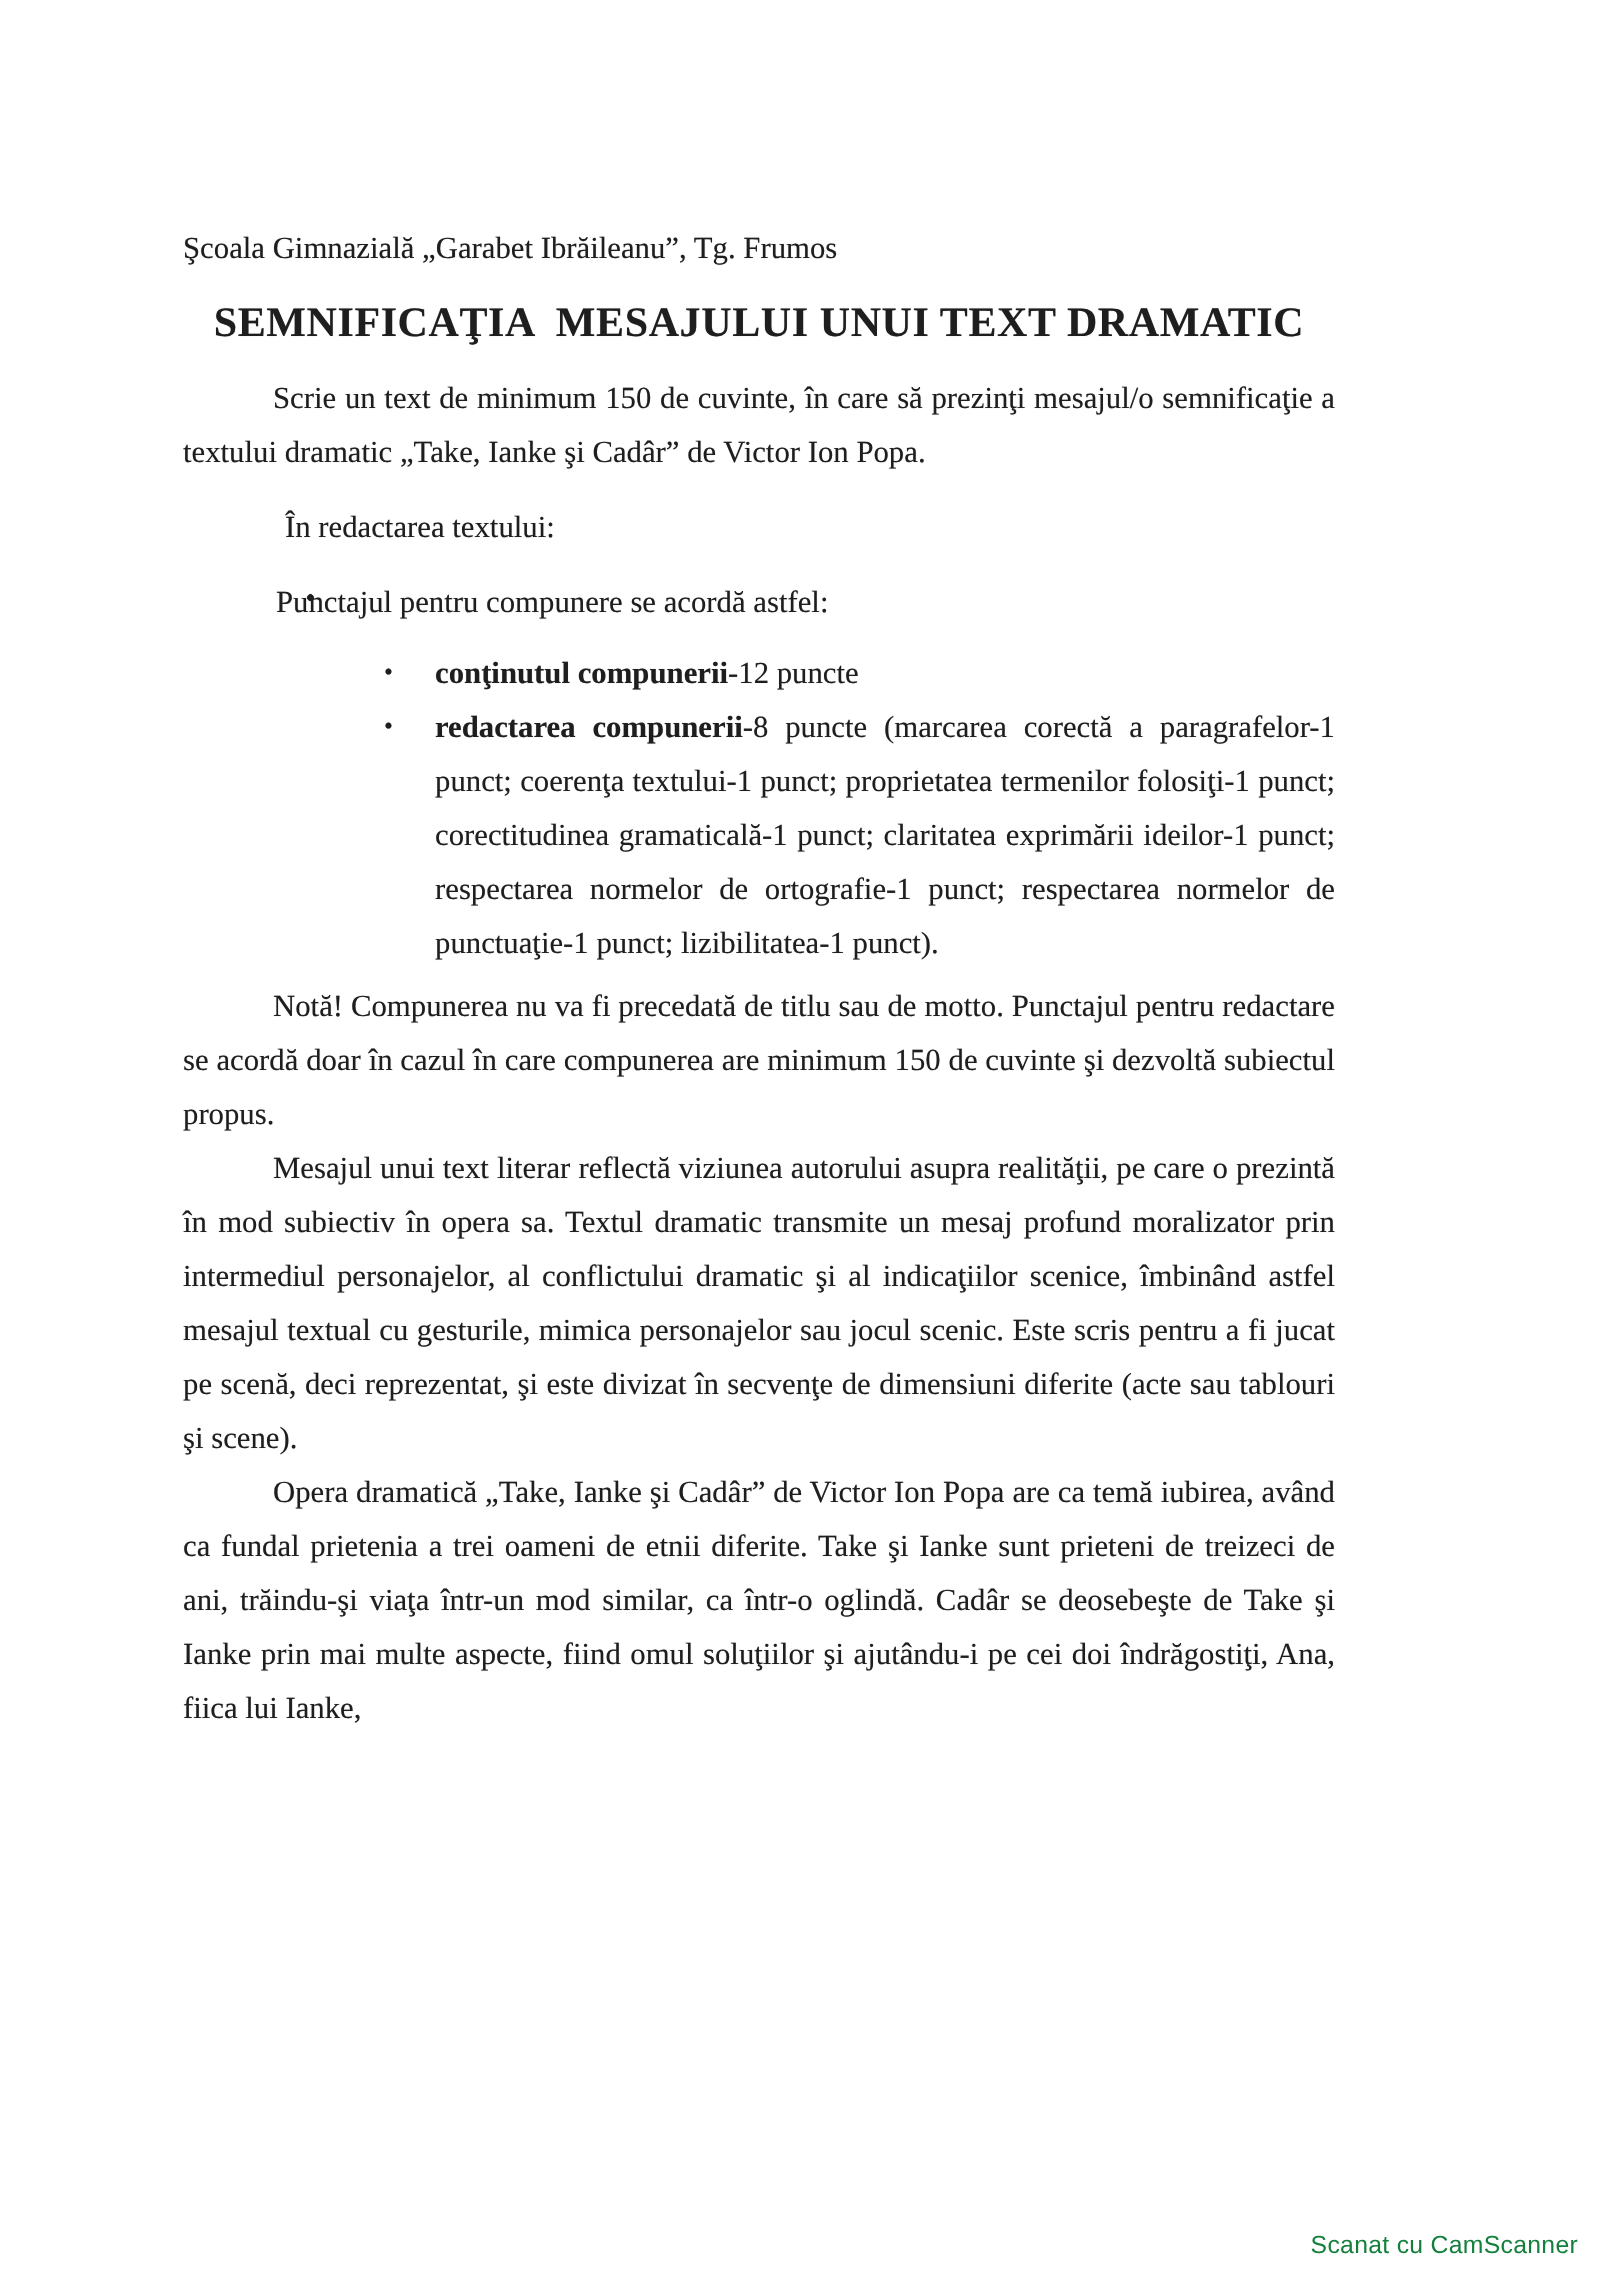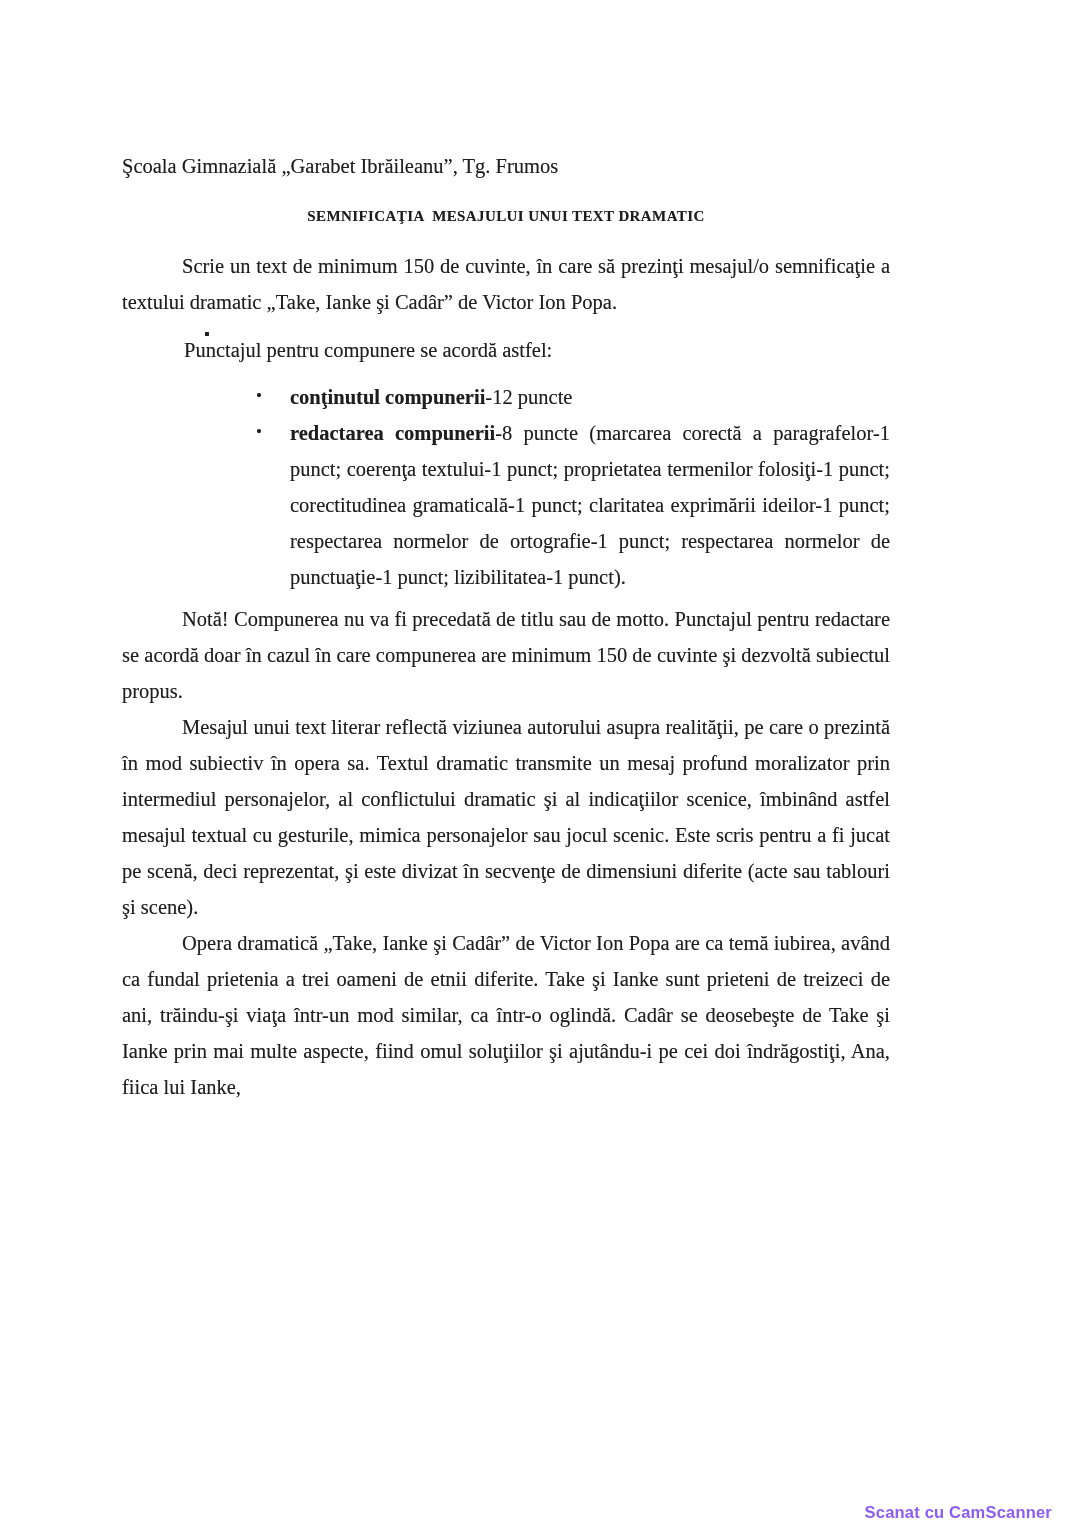--- a/index.html
+++ b/index.html
@@ -27,21 +27,21 @@
     line-height: 36px;
     
     text-shadow: 0 0 0.5px rgba(30,30,30,0.45);
   }
   .hdr-line {
     margin: 0 0 14px 0;
   }
   .doc-title {
     text-align: center;
     font-weight: bold;
-    font-size: 15px;
+    font-size: 28px;
     letter-spacing: 0.4px;
     white-space: pre-wrap;
     margin: 0 0 14px 0;
   }
   p.para {
     margin: 0;
     text-align: justify;
     text-indent: 60px;
   }
   .intro {
@@ -89,41 +89,42 @@
     left: -34px;
     top: -1px;
     font-size: 17px;
   }
   .bold-lead { font-weight: bold; }
   .note-para { margin-bottom: 40px; }
   .essay-para { margin-bottom: 12px; }
   .watermark {
     position: absolute;
     right: 28px;
-    bottom: 6px;
+    bottom: 21px;
     font-family: "Liberation Sans", "DejaVu Sans", sans-serif;
-    font-weight: bold;
+    font-weight: normal;
     font-size: 16.5px;
-    color: #8b5cf6;
+    color: #15803d;
     text-shadow: none;
     letter-spacing: 0.2px;
   }
 </style>
 </head>
 <body>
 
 <div class="page">
 
   <div class="hdr-line">Şcoala Gimnazială „Garabet Ibrăileanu”, Tg. Frumos</div>
 
 
   <h1 class="doc-title">SEMNIFICAŢIA  MESAJULUI UNUI TEXT DRAMATIC</h1>
 
   <p class="para intro">Scrie un text de minimum 150 de cuvinte, în care să prezinţi mesajul/o semnificaţie a textului dramatic „Take, Ianke şi Cadâr” de Victor Ion Popa.</p>
 
+  <div class="sub-heading">În redactarea textului:</div>
 
   <ul class="req-list">
     <li>
       <span class="bullet">•</span>
     </li>
     <li>
       <span class="bullet">•</span>
     </li>
     <li>
       <span class="bullet">•</span>

